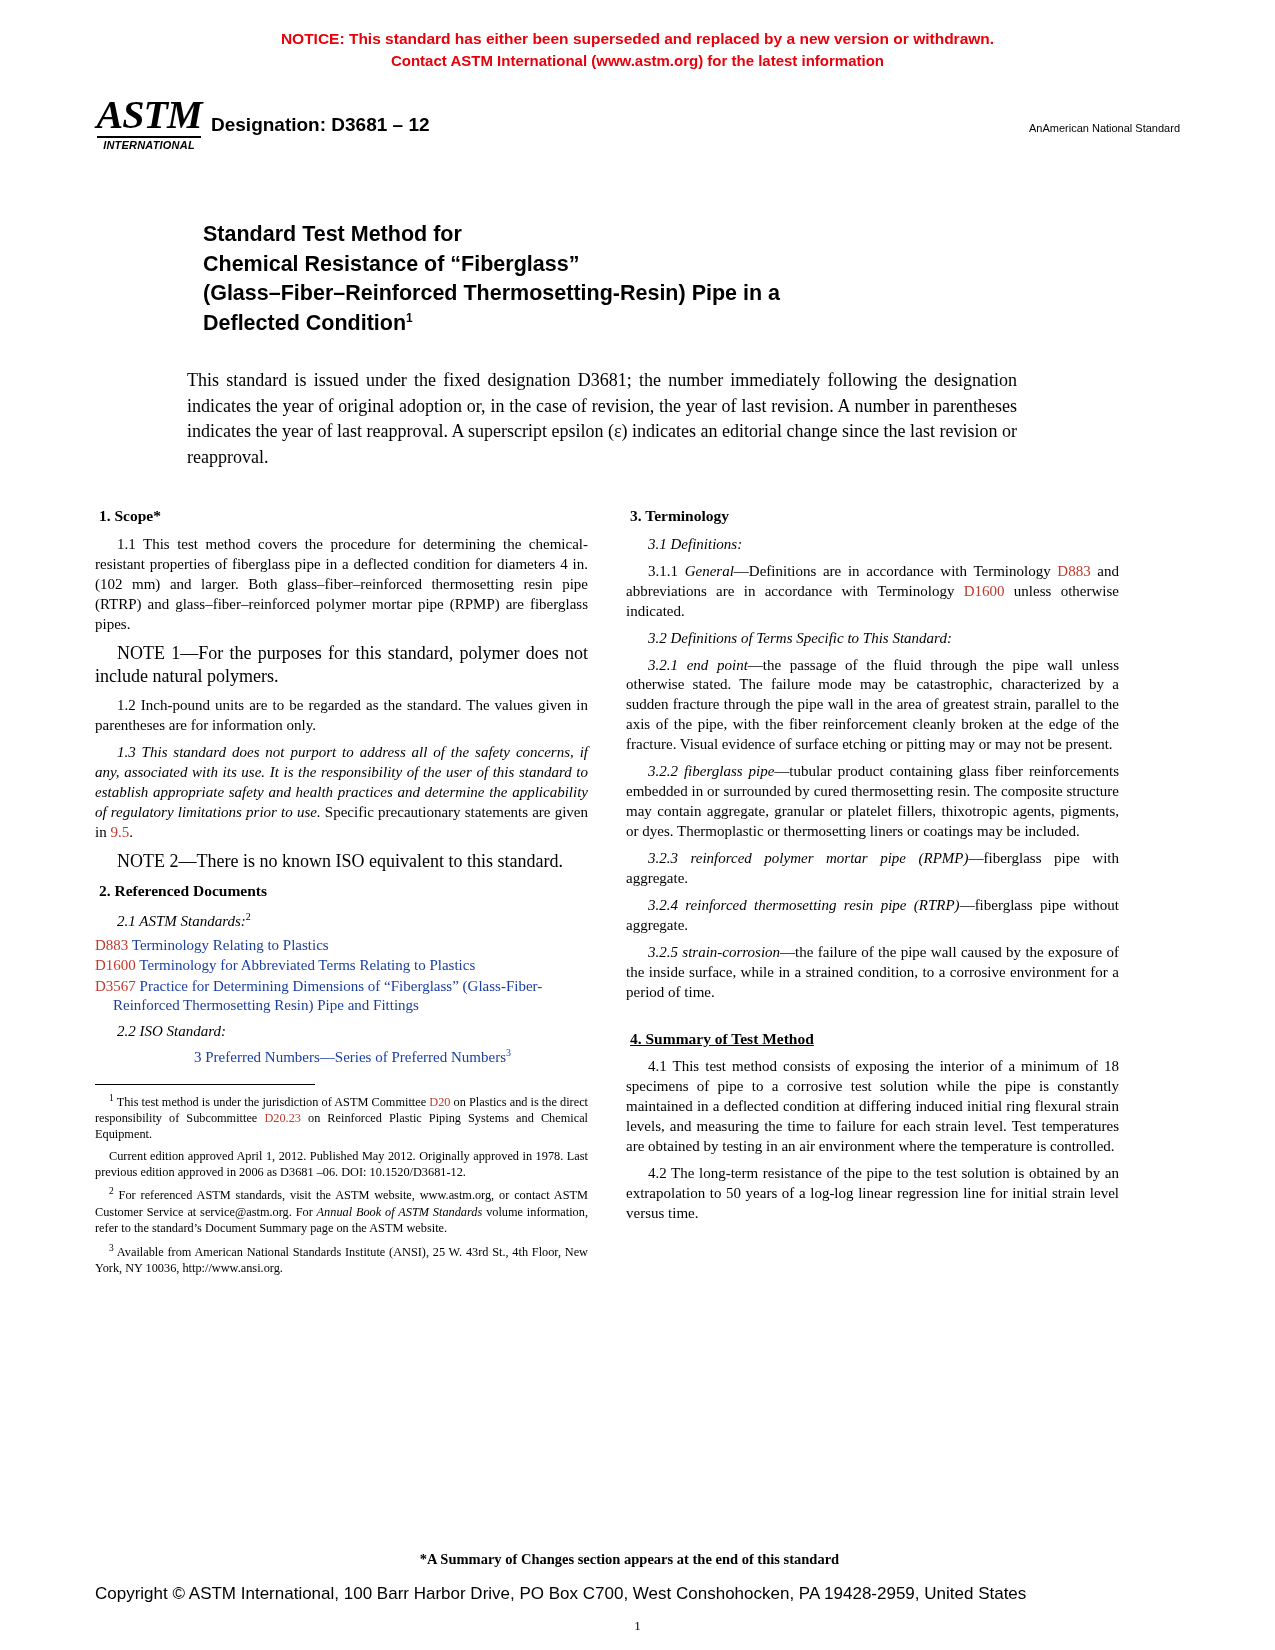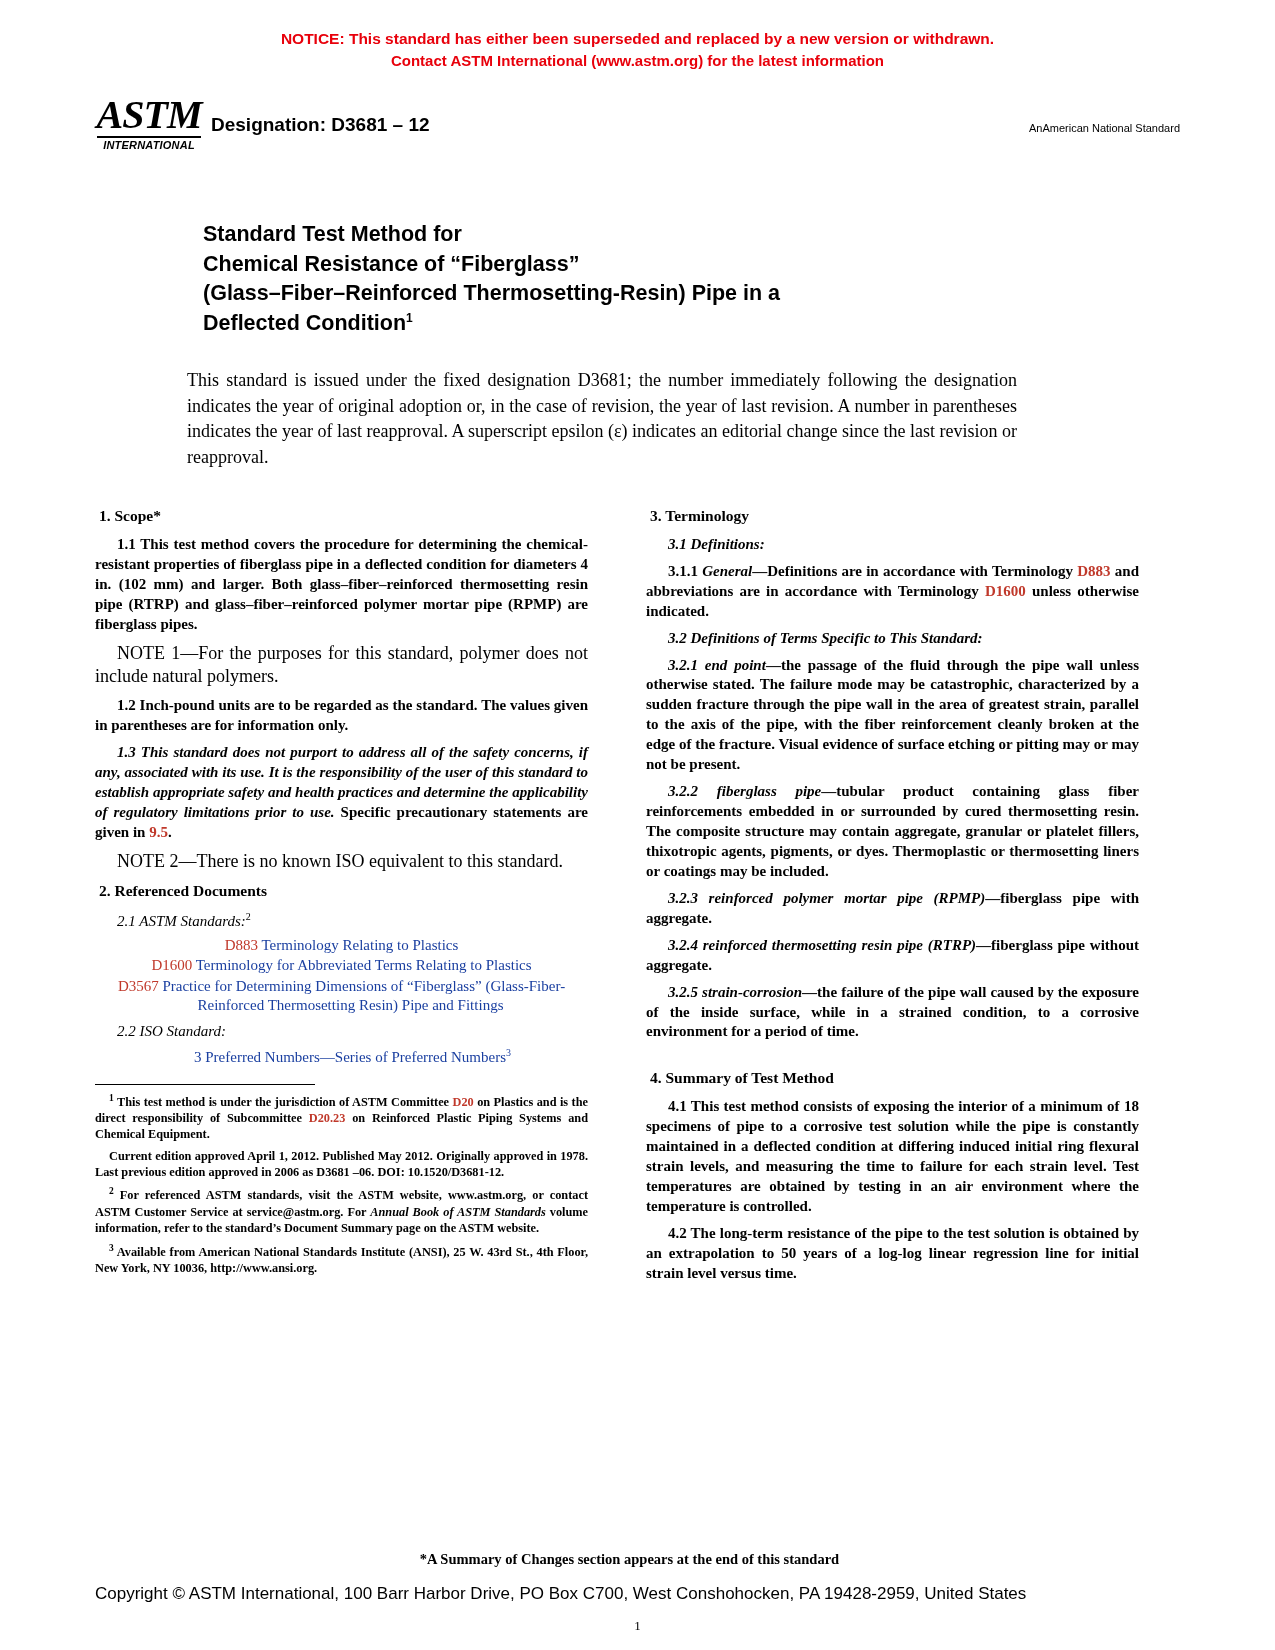--- a/index.html
+++ b/index.html
@@ -102,61 +102,60 @@
     font-size: 18px;
     line-height: 1.42;
     text-align: justify;
     width: 830px;
   }
 
   
   .cols {
     display: flex;
     margin-top: 36px;
-    gap: 58px;
+    gap: 38px;
   }
   .col {
     width: 493px;
     flex: 0 0 493px;
     font-size: 15px;
     line-height: 1.33;
     text-align: justify;
   }
   h2.sec {
     font-family: "Liberation Serif", serif;
     font-weight: bold;
     font-size: 15.5px;
     margin: 0 0 8px 0;
     text-indent: 0;
     padding-left: 4px;
   }
   .col p {
     margin: 0 0 7px 0;
     text-indent: 22px;
-    font-weight: bold;
   }
   .note {
     font-size: 18px;
     line-height: 1.3;
     margin: 6px 0 8px 0;
     text-indent: 22px;
     text-align: justify;
   }
   .ital { font-style: italic; }
   .link { color: #c0392b; }
   .reflist {
     margin: 0 0 4px 0;
   }
   .refitem {
     color: #1a3fa0;
     text-indent: -18px;
     padding-left: 18px;
     margin-bottom: 1px;
     line-height: 1.3;
-    text-align: center;
+    text-align: left;
   }
   .refitem .redid { color: #c0392b; }
   .subhead {
     margin: 6px 0 4px 0;
     text-indent: 22px;
   }
   .subhead .ital { font-style: italic; }
   .indent-item {
     text-indent: 22px;
     color: #1a3fa0;
@@ -306,21 +305,21 @@
       <p>
         <span class="ital">3.2.3 reinforced polymer mortar pipe (RPMP)</span><span>—fiberglass pipe with aggregate.</span>
       </p>
       <p>
         <span class="ital">3.2.4 reinforced thermosetting resin pipe (RTRP)</span><span>—fiberglass pipe without aggregate.</span>
       </p>
       <p>
         <span class="ital">3.2.5 strain-corrosion</span><span>—the failure of the pipe wall caused by the exposure of the inside surface, while in a strained condition, to a corrosive environment for a period of time.</span>
       </p>
 
-      <h2 class="sec" style="margin-top:26px;">4. Summary of Test Method</h2>
+      <h2 class="sec" style="margin-top:26px;text-decoration:underline;">4. Summary of Test Method</h2>
       <p>4.1 This test method consists of exposing the interior of a minimum of 18 specimens of pipe to a corrosive test solution while the pipe is constantly maintained in a deflected condition at differing induced initial ring flexural strain levels, and measuring the time to failure for each strain level. Test temperatures are obtained by testing in an air environment where the temperature is controlled.</p>
       <p>4.2 The long-term resistance of the pipe to the test solution is obtained by an extrapolation to 50 years of a log-log linear regression line for initial strain level versus time.</p>
     </div>
   </div>
 
   <div class="bottom">
     <div class="summary-changes">*A Summary of Changes section appears at the end of this standard</div>
     <div class="copyright">Copyright © ASTM International, 100 Barr Harbor Drive, PO Box C700, West Conshohocken, PA 19428-2959, United States</div>
   </div>
   <div class="pagenum">1</div>

